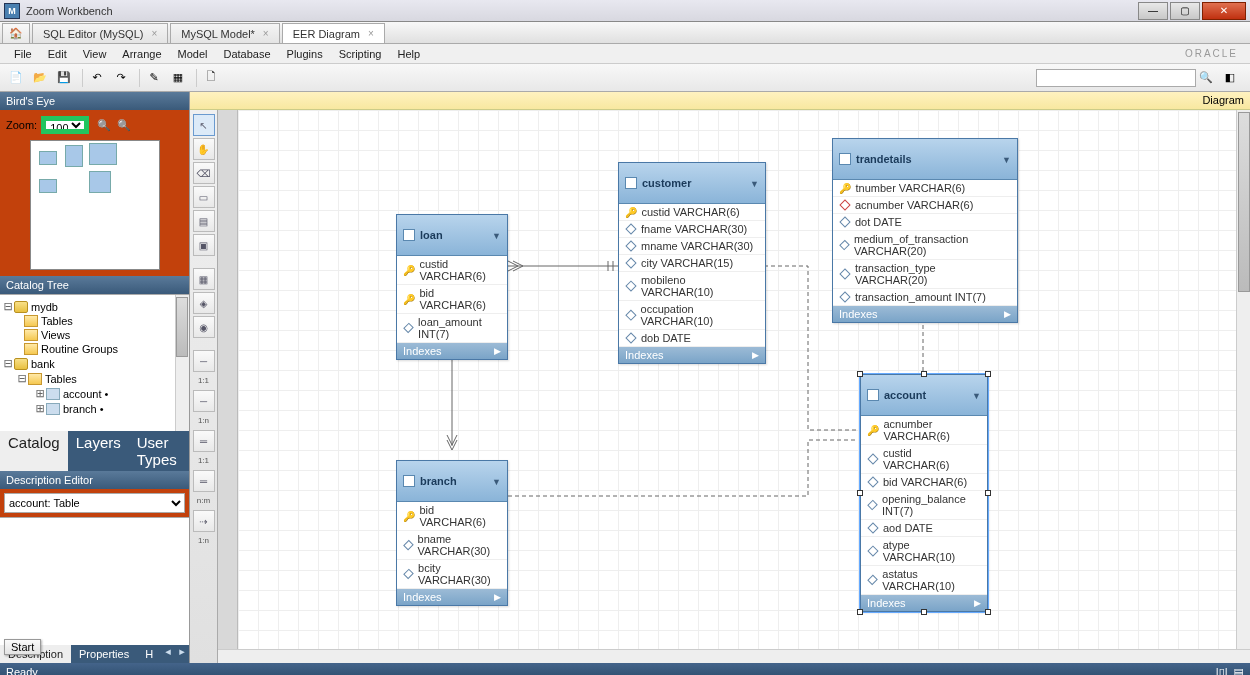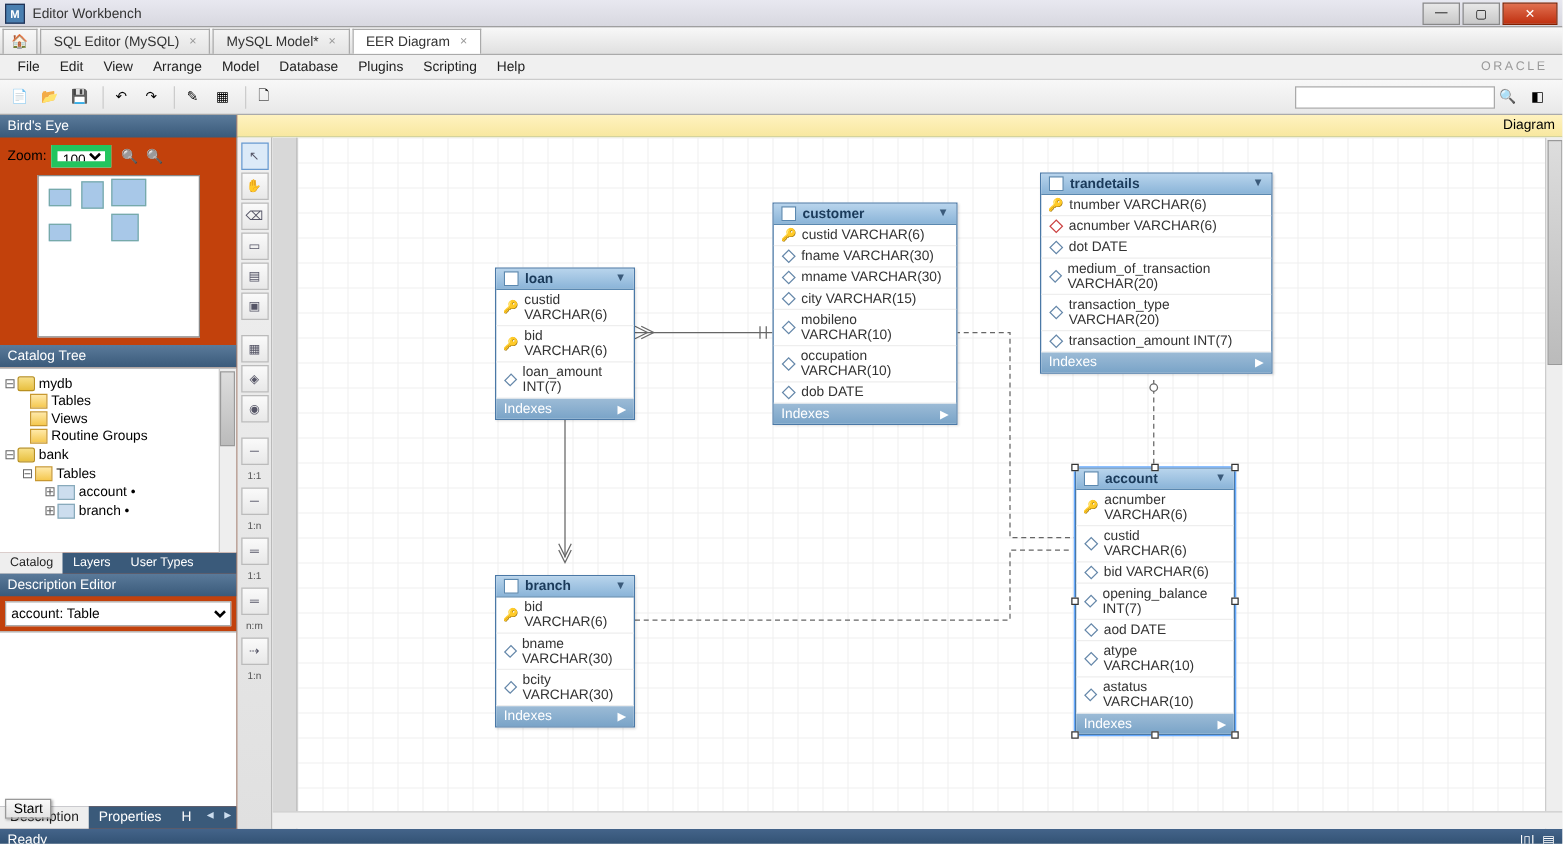--- a/index.html
+++ b/index.html
@@ -48,21 +48,21 @@
 .tree { flex:1; background:#fff; overflow:auto; padding:4px 2px; position:relative; border-top:1px solid #aaa; }
 .tree .node { display:flex; align-items:center; padding:1px 0; }
 .tree .tw { width:12px; text-align:center; color:#666; }
 .tree .ic { width:14px; height:12px; margin-right:3px; display:inline-flex; align-items:center; justify-content:center; }
 .tree .fold { background:linear-gradient(#ffe9a8,#f5c850); border:1px solid #c89830;}
 .tree .db { background:linear-gradient(#f8e088,#e8c040); border:1px solid #b89020; border-radius:2px;}
 .tree .scroll { position:absolute; right:0; top:0; width:14px; height:100%; background:#eee; border-left:1px solid #ccc;}
 .tree .thumb { position:absolute; right:1px; top:2px; width:12px; height:60px; background:linear-gradient(#ddd,#bbb); border:1px solid #999;}
 
 .bot-tabs { display:flex; background:#3a5a7a; }
-.bot-tabs .bt { padding:3px 8px; color:#fff; font-size:10px; }
+.bot-tabs .bt { padding:3px 8px; color:#fff; font-size:15px; }
 .bot-tabs .bt.active { background:#eee; color:#222; }
 
 .desc { padding:4px; }
 .desc select { width:100%; height:20px; border:1px solid #aaa; background:#fff; }
 .desc-body { flex:1; background:#fff; border-top:1px solid #aaa; }
 .bot-tabs2 { display:flex; background:#3a5a7a; }
 .bot-tabs2 .bt { padding:3px 8px; color:#fff; font-size:11px; }
 .bot-tabs2 .bt.active { background:#eee; color:#222; }
 .bot-tabs2 .nav { margin-left:auto; display:flex; }
 .bot-tabs2 .nav span { width:14px; text-align:center; color:#cde; }
@@ -83,21 +83,21 @@
   background-size:20px 20px; }
 .margin { position:absolute; left:0; top:0; width:20px; height:100%; background:#d8d8d8; border-right:1px solid #bbb;}
 .vscroll { position:absolute; right:0; top:0; width:14px; height:100%; background:#eee; border-left:1px solid #ccc;}
 .vscroll .thumb { position:absolute; top:2px; left:1px; width:12px; height:180px; background:linear-gradient(#ddd,#bbb); border:1px solid #999;}
 .hscroll { position:absolute; left:0; bottom:0; width:100%; height:14px; background:#eee; border-top:1px solid #ccc;}
 
 
 .entity { position:absolute; border:1px solid #4a78a6; background:#fff; box-shadow:1px 1px 2px rgba(0,0,0,.15); }
 .entity.selected { outline:1px solid #6af; }
 .entity.selected .handle { position:absolute; width:6px; height:6px; background:#fff; border:1px solid #333;}
-.entity .ehdr { background:linear-gradient(#b8d4ec,#8ab4d8); padding:2px 6px; display:flex; align-items:flex-start; border-bottom:1px solid #5a88b0;}
+.entity .ehdr { background:linear-gradient(#b8d4ec,#8ab4d8); padding:14px 6px; display:flex; align-items:flex-end; border-bottom:1px solid #5a88b0;}
 .entity .ehdr .eic { width:12px; height:12px; background:#fff; border:1px solid #5a88b0; margin-right:5px; display:inline-block;}
 .entity .ehdr .ename { font-weight:bold; color:#1a3a5a; flex:1;}
 .entity .ehdr .etog { color:#3a5a7a; font-size:9px;}
 .entity .erow { padding:2px 6px; display:flex; align-items:center; border-bottom:1px solid #eee;}
 .entity .erow .key { color:#d4a000; margin-right:4px; font-size:10px;}
 .entity .erow .dia { width:8px; height:8px; transform:rotate(45deg); border:1px solid #68a; margin-right:6px; margin-left:2px; background:#fff;}
 .entity .erow .dia.red { border-color:#c44;}
 .entity .erow .col { color:#333;}
 .entity .efoot { background:linear-gradient(#9cbbd6,#7aa4c8); padding:2px 6px; color:#fff; display:flex; align-items:center;}
 .entity .efoot .arrow { margin-left:auto; font-size:9px;}
@@ -110,21 +110,21 @@
 
 .status { height:18px; background:linear-gradient(#44648a,#2a4a6a); color:#fff; display:flex; align-items:center; padding:0 6px; font-size:11px;}
 .status .right { margin-left:auto; display:flex; gap:6px;}
 .start-tab { position:absolute; left:4px; bottom:20px; background:linear-gradient(#fafafa,#e4e4e4); border:1px solid #999; padding:1px 6px; font-size:11px; box-shadow:1px 1px 2px rgba(0,0,0,.3);}
 </style>
 </head>
 <body>
 
 <div class="titlebar">
   <div class="logo">M</div>
-  <div class="title">Editor Workbench</div>
+  <div class="title">Zoom Workbench</div>
   <div class="winbtns">
     <div class="winbtn">—</div>
     <div class="winbtn">▢</div>
     <div class="winbtn close">✕</div>
   </div>
 </div>
 
 <div class="tabstrip">
   <div class="home">🏠</div>
   <div class="tab">

